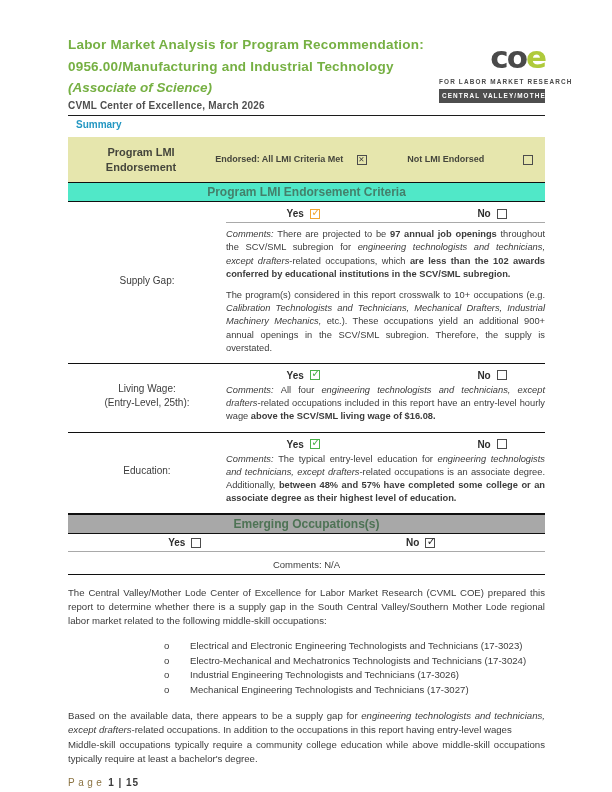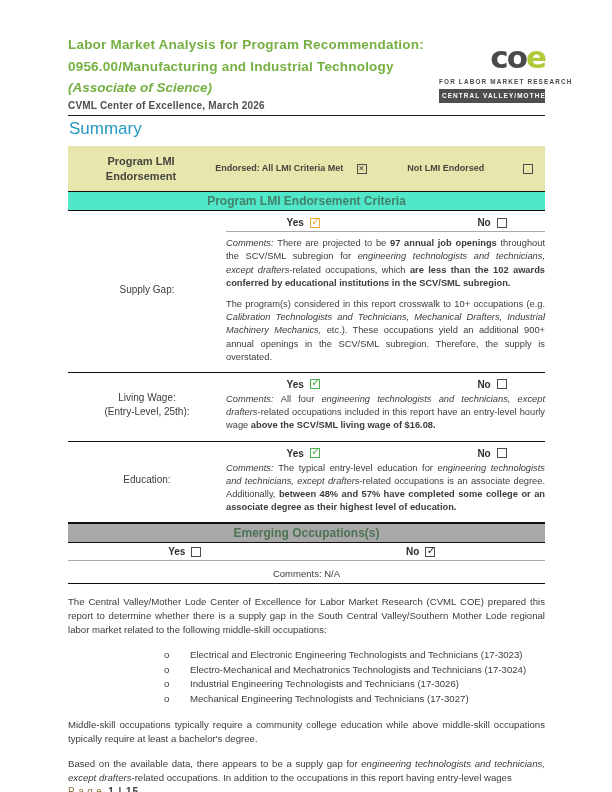--- a/index.html
+++ b/index.html
@@ -11,21 +11,21 @@
   }
   .page{box-sizing:border-box;width:612px;height:792px;padding:34px 67px 9px 68px;}
 
   
   .hdr{display:flex;align-items:flex-start;}
   .hdr-titles{flex:1;min-width:0;}
   .t1,.t2{color:var(--green);font-weight:bold;font-size:13.5px;line-height:1.62;letter-spacing:.2px;}
   .t3{color:var(--green);font-weight:bold;font-style:italic;font-size:13.5px;line-height:1.45;}
   .sub{font-size:10px;color:#4f4f4f;margin-top:3px;letter-spacing:.2px;font-weight:bold;}
   .rule{border:none;border-top:1.4px solid #1c1c1c;margin:4px 0 3px 0;}
-  .summary{color:var(--blue);font-weight:normal;font-size:17px;margin:2px 0 7px 1px;}
+  .summary{color:var(--blue);font-weight:bold;font-size:10px;margin:2px 0 7px 8px;}
 
   
   .logo{width:106px;text-align:right;padding-top:8px;flex:none;}
   .logo-word{font-family:"DejaVu Sans",sans-serif;font-weight:bold;font-size:31px;line-height:1;letter-spacing:-2px;color:var(--logo-dark);}
   .logo-word .accent{color:var(--lime);}
   .logo-tag{font-size:6.4px;font-weight:bold;letter-spacing:1.15px;color:var(--logo-dark);margin-top:5px;white-space:nowrap;}
   .logo-banner{background:#4e4e4e;color:#fff;font-size:6.4px;font-weight:bold;letter-spacing:1.1px;padding:3.5px 3px;margin-top:3.5px;white-space:nowrap;}
 
   
   .endorse{background:var(--khaki);display:flex;align-items:center;gap:8px;padding:7px 12px 7px 14px;min-height:31px;color:#45463c;}
@@ -190,22 +190,22 @@
   <div class="emg-comments">Comments: N/A</div>
 
   <div class="bodytext">
     <p class="bp">The Central Valley/Mother Lode Center of Excellence for Labor Market Research (CVML COE) prepared this report to determine whether there is a supply gap in the South Central Valley/Southern Mother Lode regional labor market related to the following middle-skill occupations:</p>
     <div class="bullets">
       <div class="bullet">Electrical and Electronic Engineering Technologists and Technicians (17-3023)</div>
       <div class="bullet">Electro-Mechanical and Mechatronics Technologists and Technicians (17-3024)</div>
       <div class="bullet">Industrial Engineering Technologists and Technicians (17-3026)</div>
       <div class="bullet">Mechanical Engineering Technologists and Technicians (17-3027)</div>
     </div>
+    <p class="bp last"><span>Based on the available data, there appears to be a supply gap for </span><span class="r-i">engineering technologists and technicians</span><span class="r-i">, </span><span class="r-i">except drafters</span><span>-related occupations. In addition to the occupations in this report having entry-level wages</span></p>
     <p class="bp">Middle-skill occupations typically require a community college education while above middle-skill occupations typically require at least a bachelor's degree.</p>
-    <p class="bp last"><span>Based on the available data, there appears to be a supply gap for </span><span class="r-i">engineering technologists and technicians</span><span class="r-i">, </span><span class="r-i">except drafters</span><span>-related occupations. In addition to the occupations in this report having entry-level wages</span></p>
   </div>
 
   <div class="footer">
     <span class="pg">Page</span>
     <span class="num">1 | 15</span>
   </div>
 
 </div>
 
 </body></html>

